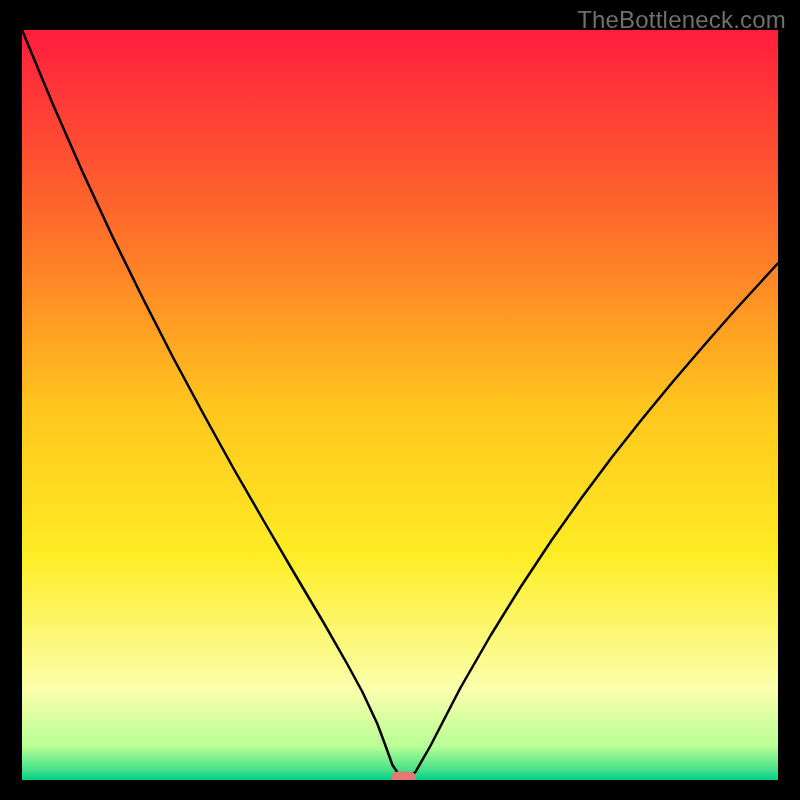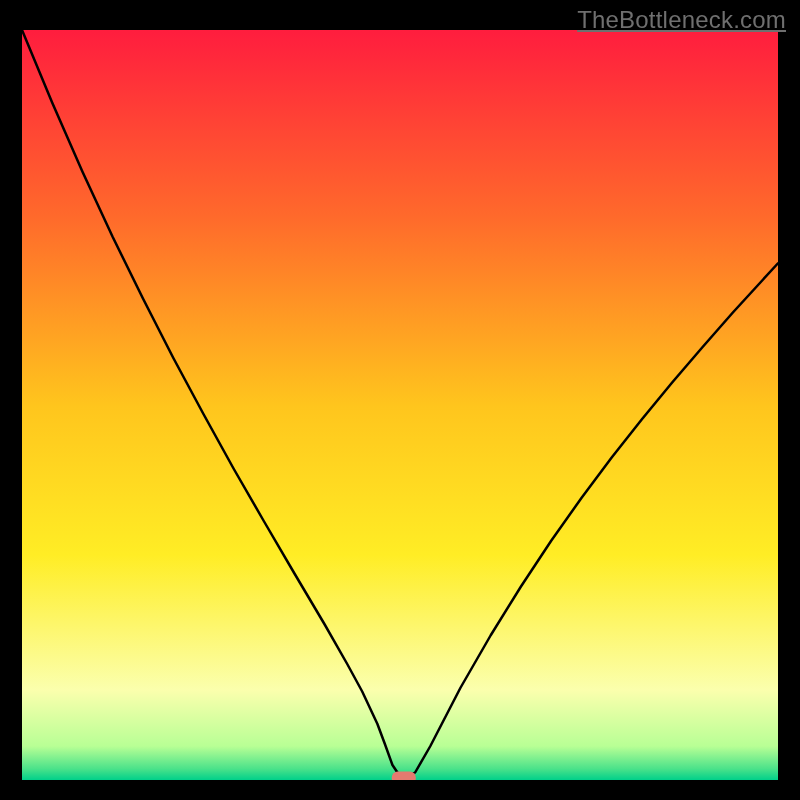--- a/index.html
+++ b/index.html
@@ -19,21 +19,20 @@
   }
   .watermark {
     position: absolute;
     top: 6px;
     right: 14px;
     color: #6f6f6f;
     font-size: 24px;
     font-weight: 500;
     letter-spacing: 0.2px;
     z-index: 10;
-    text-decoration: underline;
   }
   .plot-area {
     position: absolute;
     left: 22px;
     top: 30px;
     width: 756px;
     height: 750px;
   }
   svg {
     display: block;

